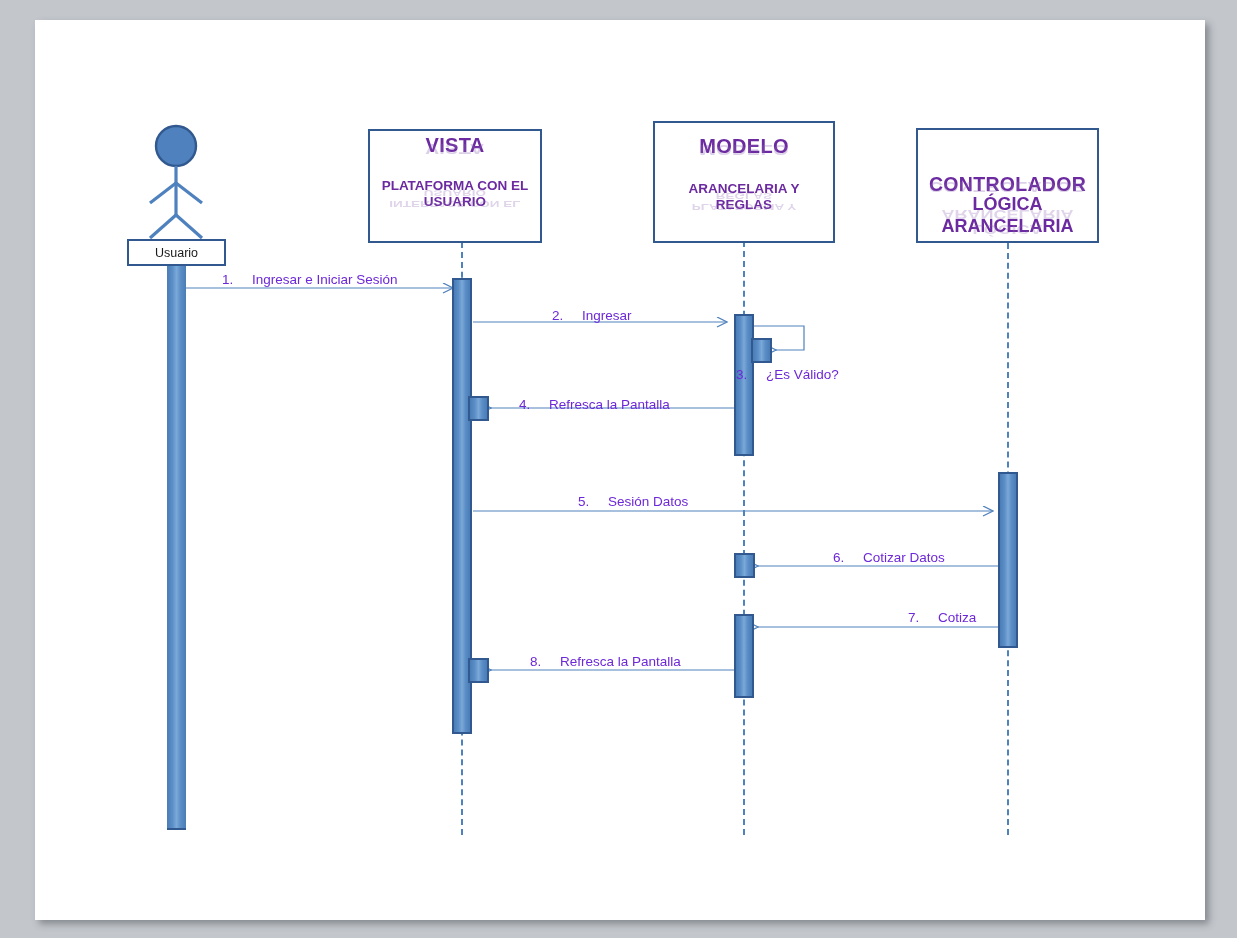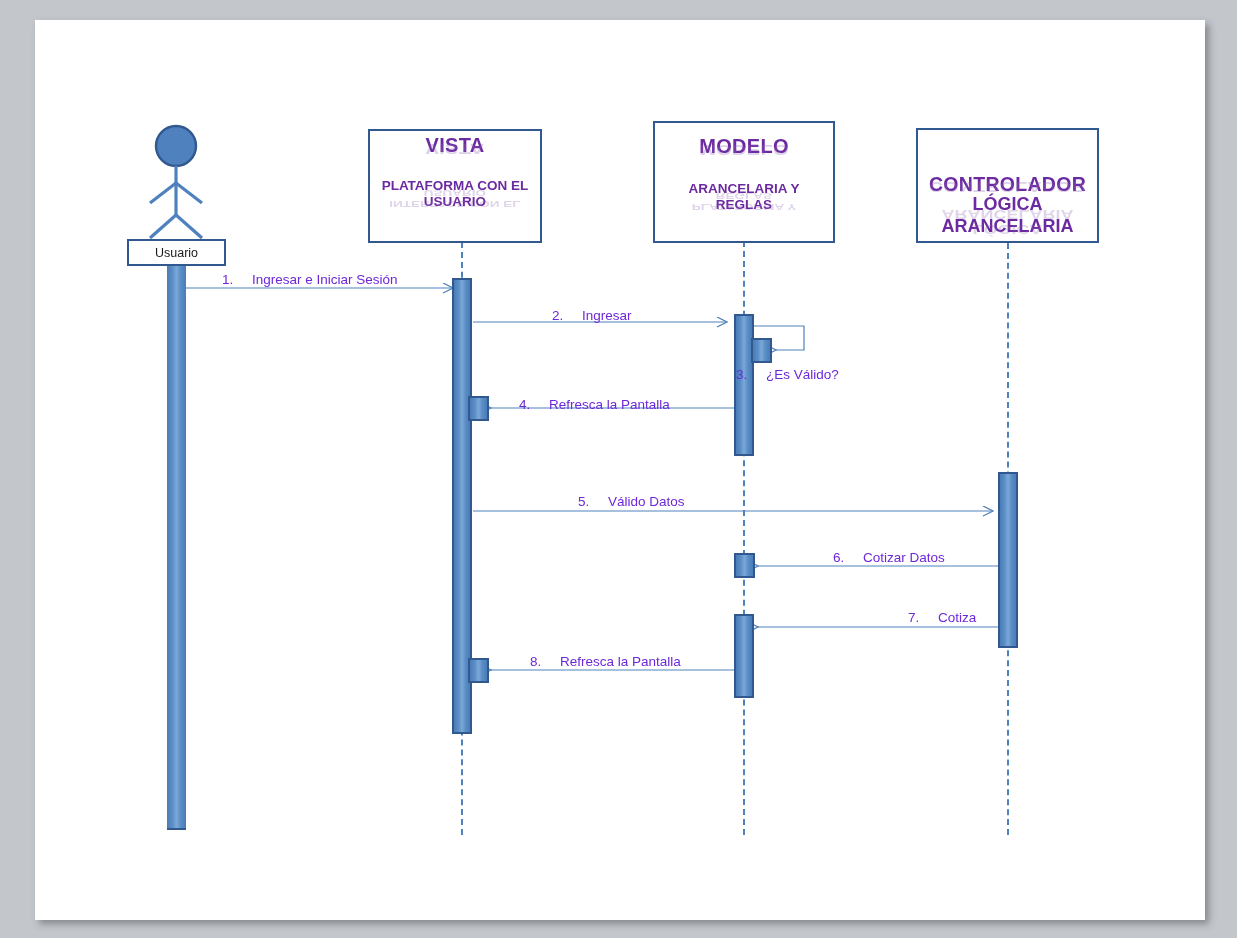--- a/index.html
+++ b/index.html
@@ -219,21 +219,21 @@
 
 <div class="msg-label" style="left:736px; top:367px;">
   <span class="msg-num">3.</span><span>¿Es Válido?</span>
 </div>
 
 <div class="msg-label" style="left:519px; top:397px;">
   <span class="msg-num">4.</span><span>Refresca la Pantalla</span>
 </div>
 
 <div class="msg-label" style="left:578px; top:494px;">
-  <span class="msg-num">5.</span><span>Válido Datos</span>
+  <span class="msg-num">5.</span><span>Sesión Datos</span>
 </div>
 
 <div class="msg-label" style="left:833px; top:550px;">
   <span class="msg-num">6.</span><span>Cotizar Datos</span>
 </div>
 
 <div class="msg-label" style="left:872px; top:610px;margin-left:36px;">
   <span class="msg-num">7.</span><span>Cotiza</span>
 </div>
 

